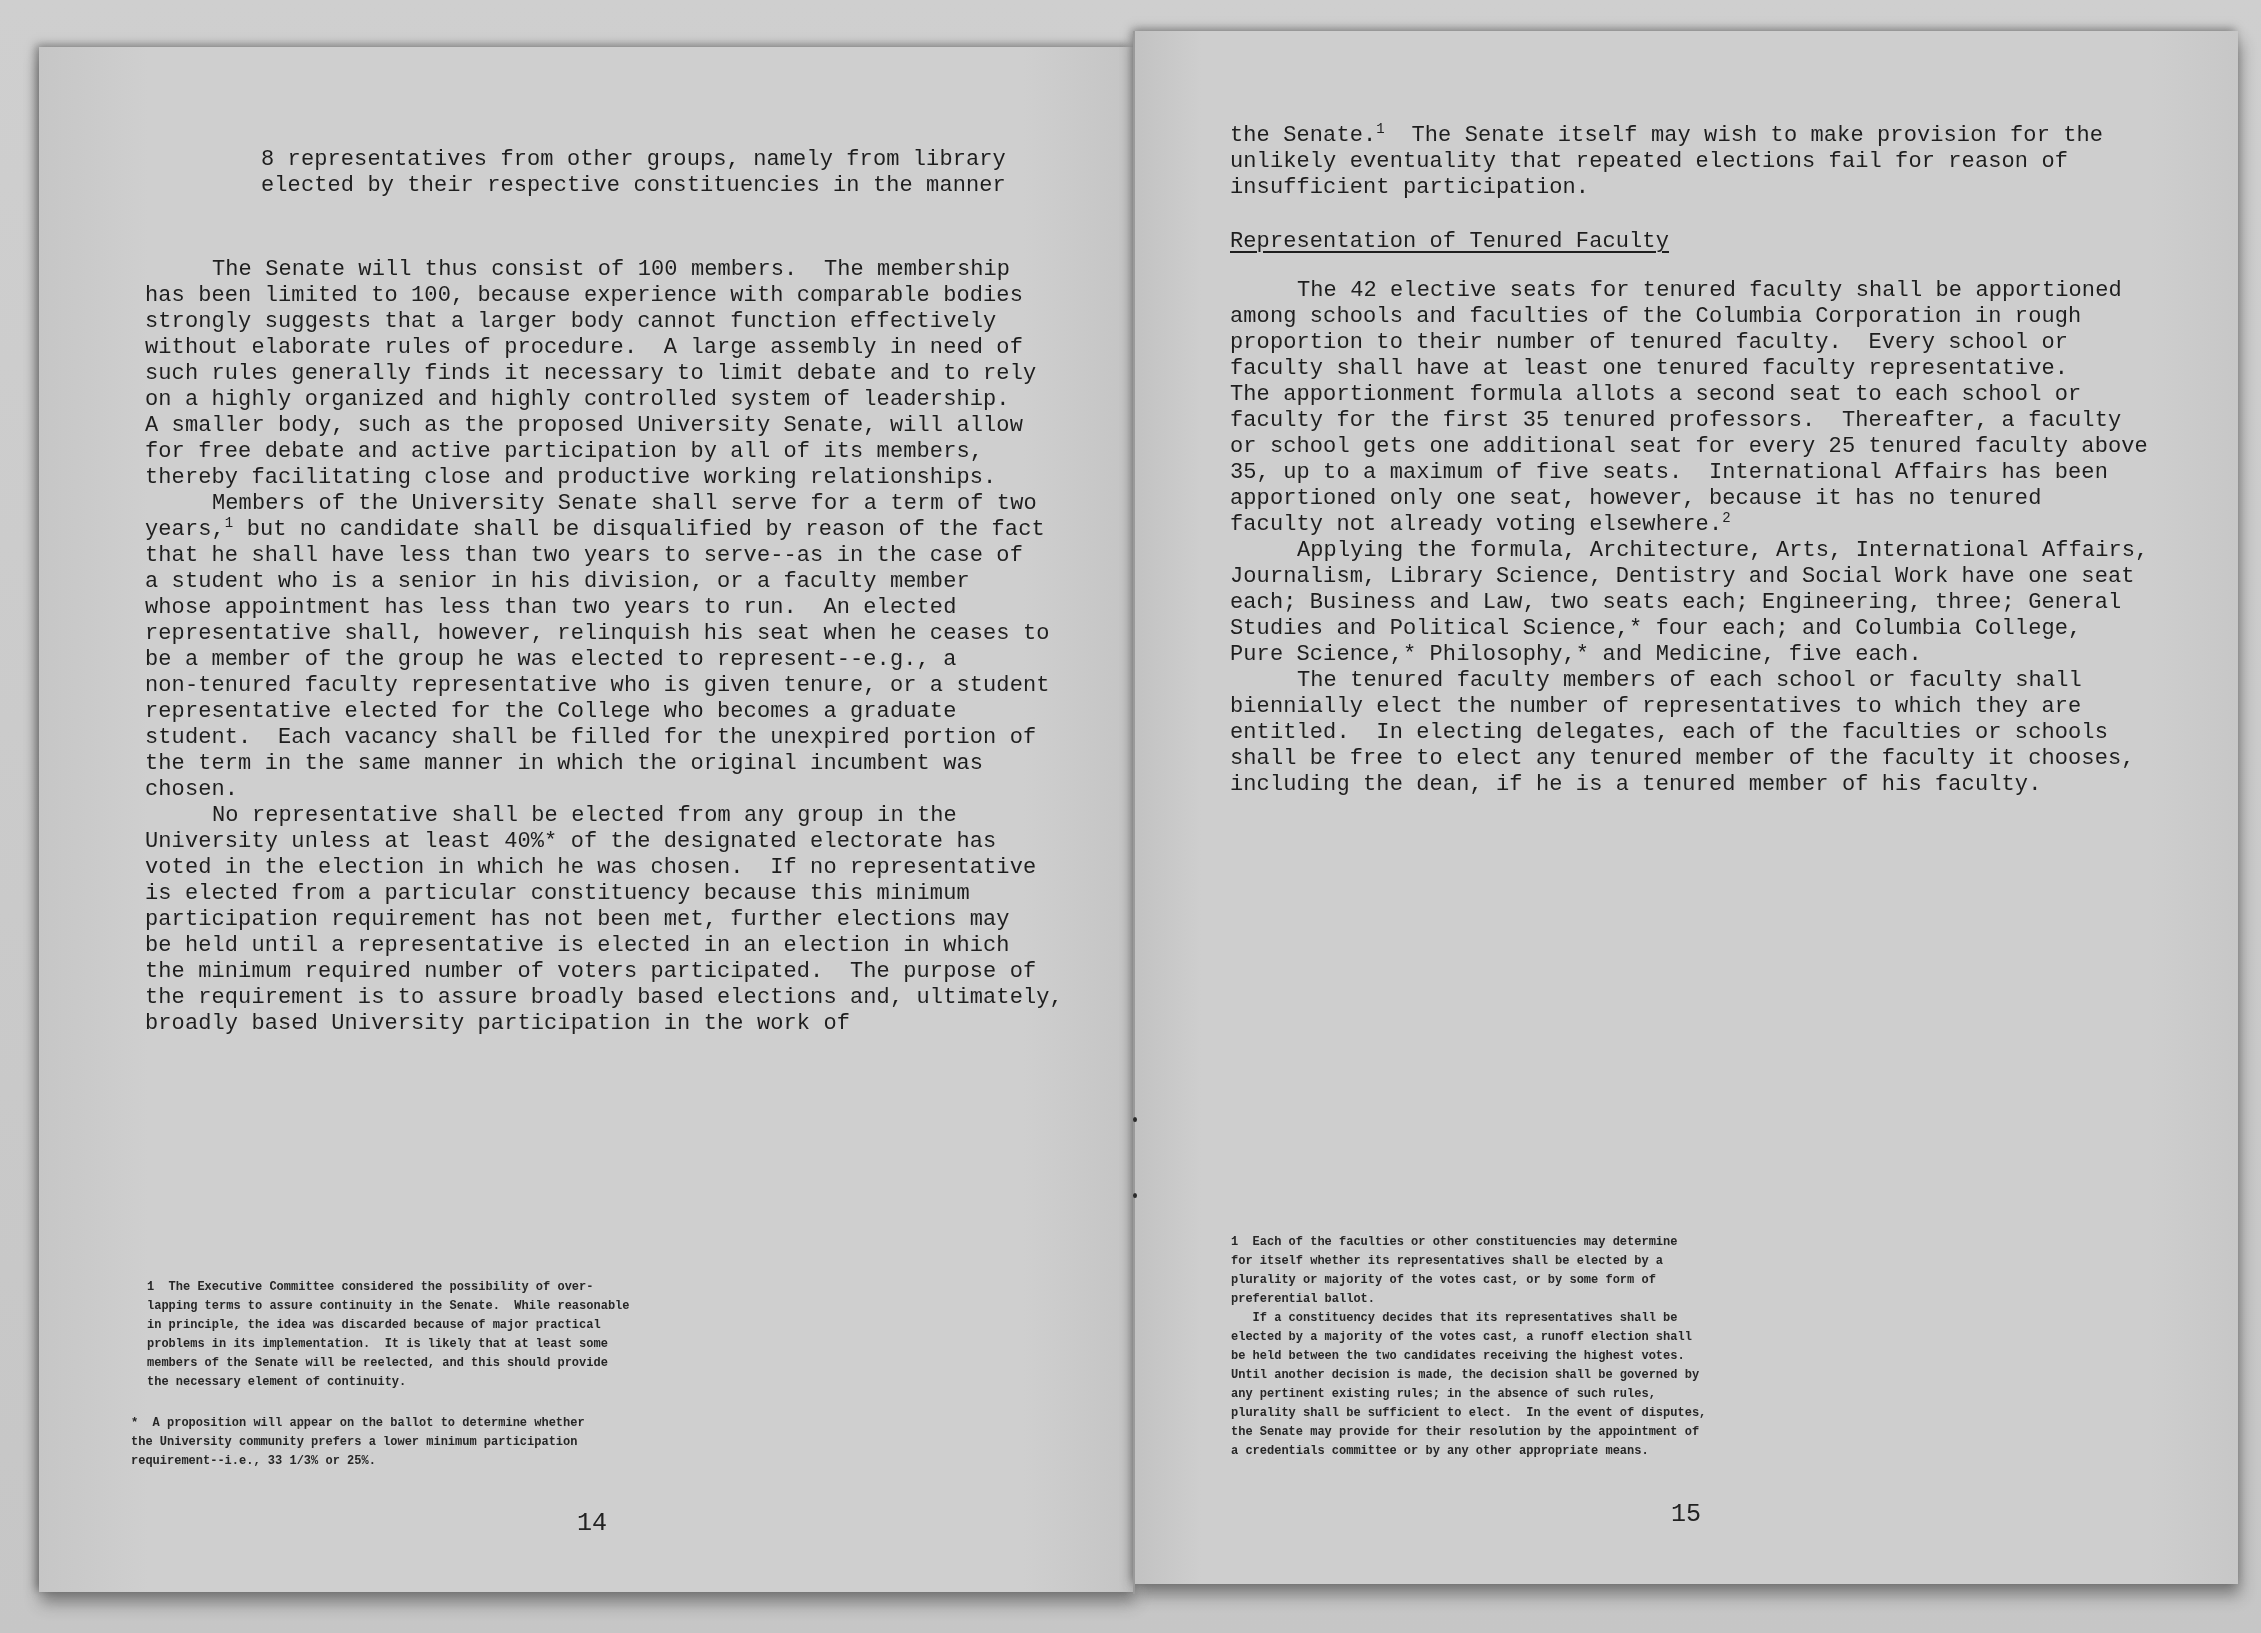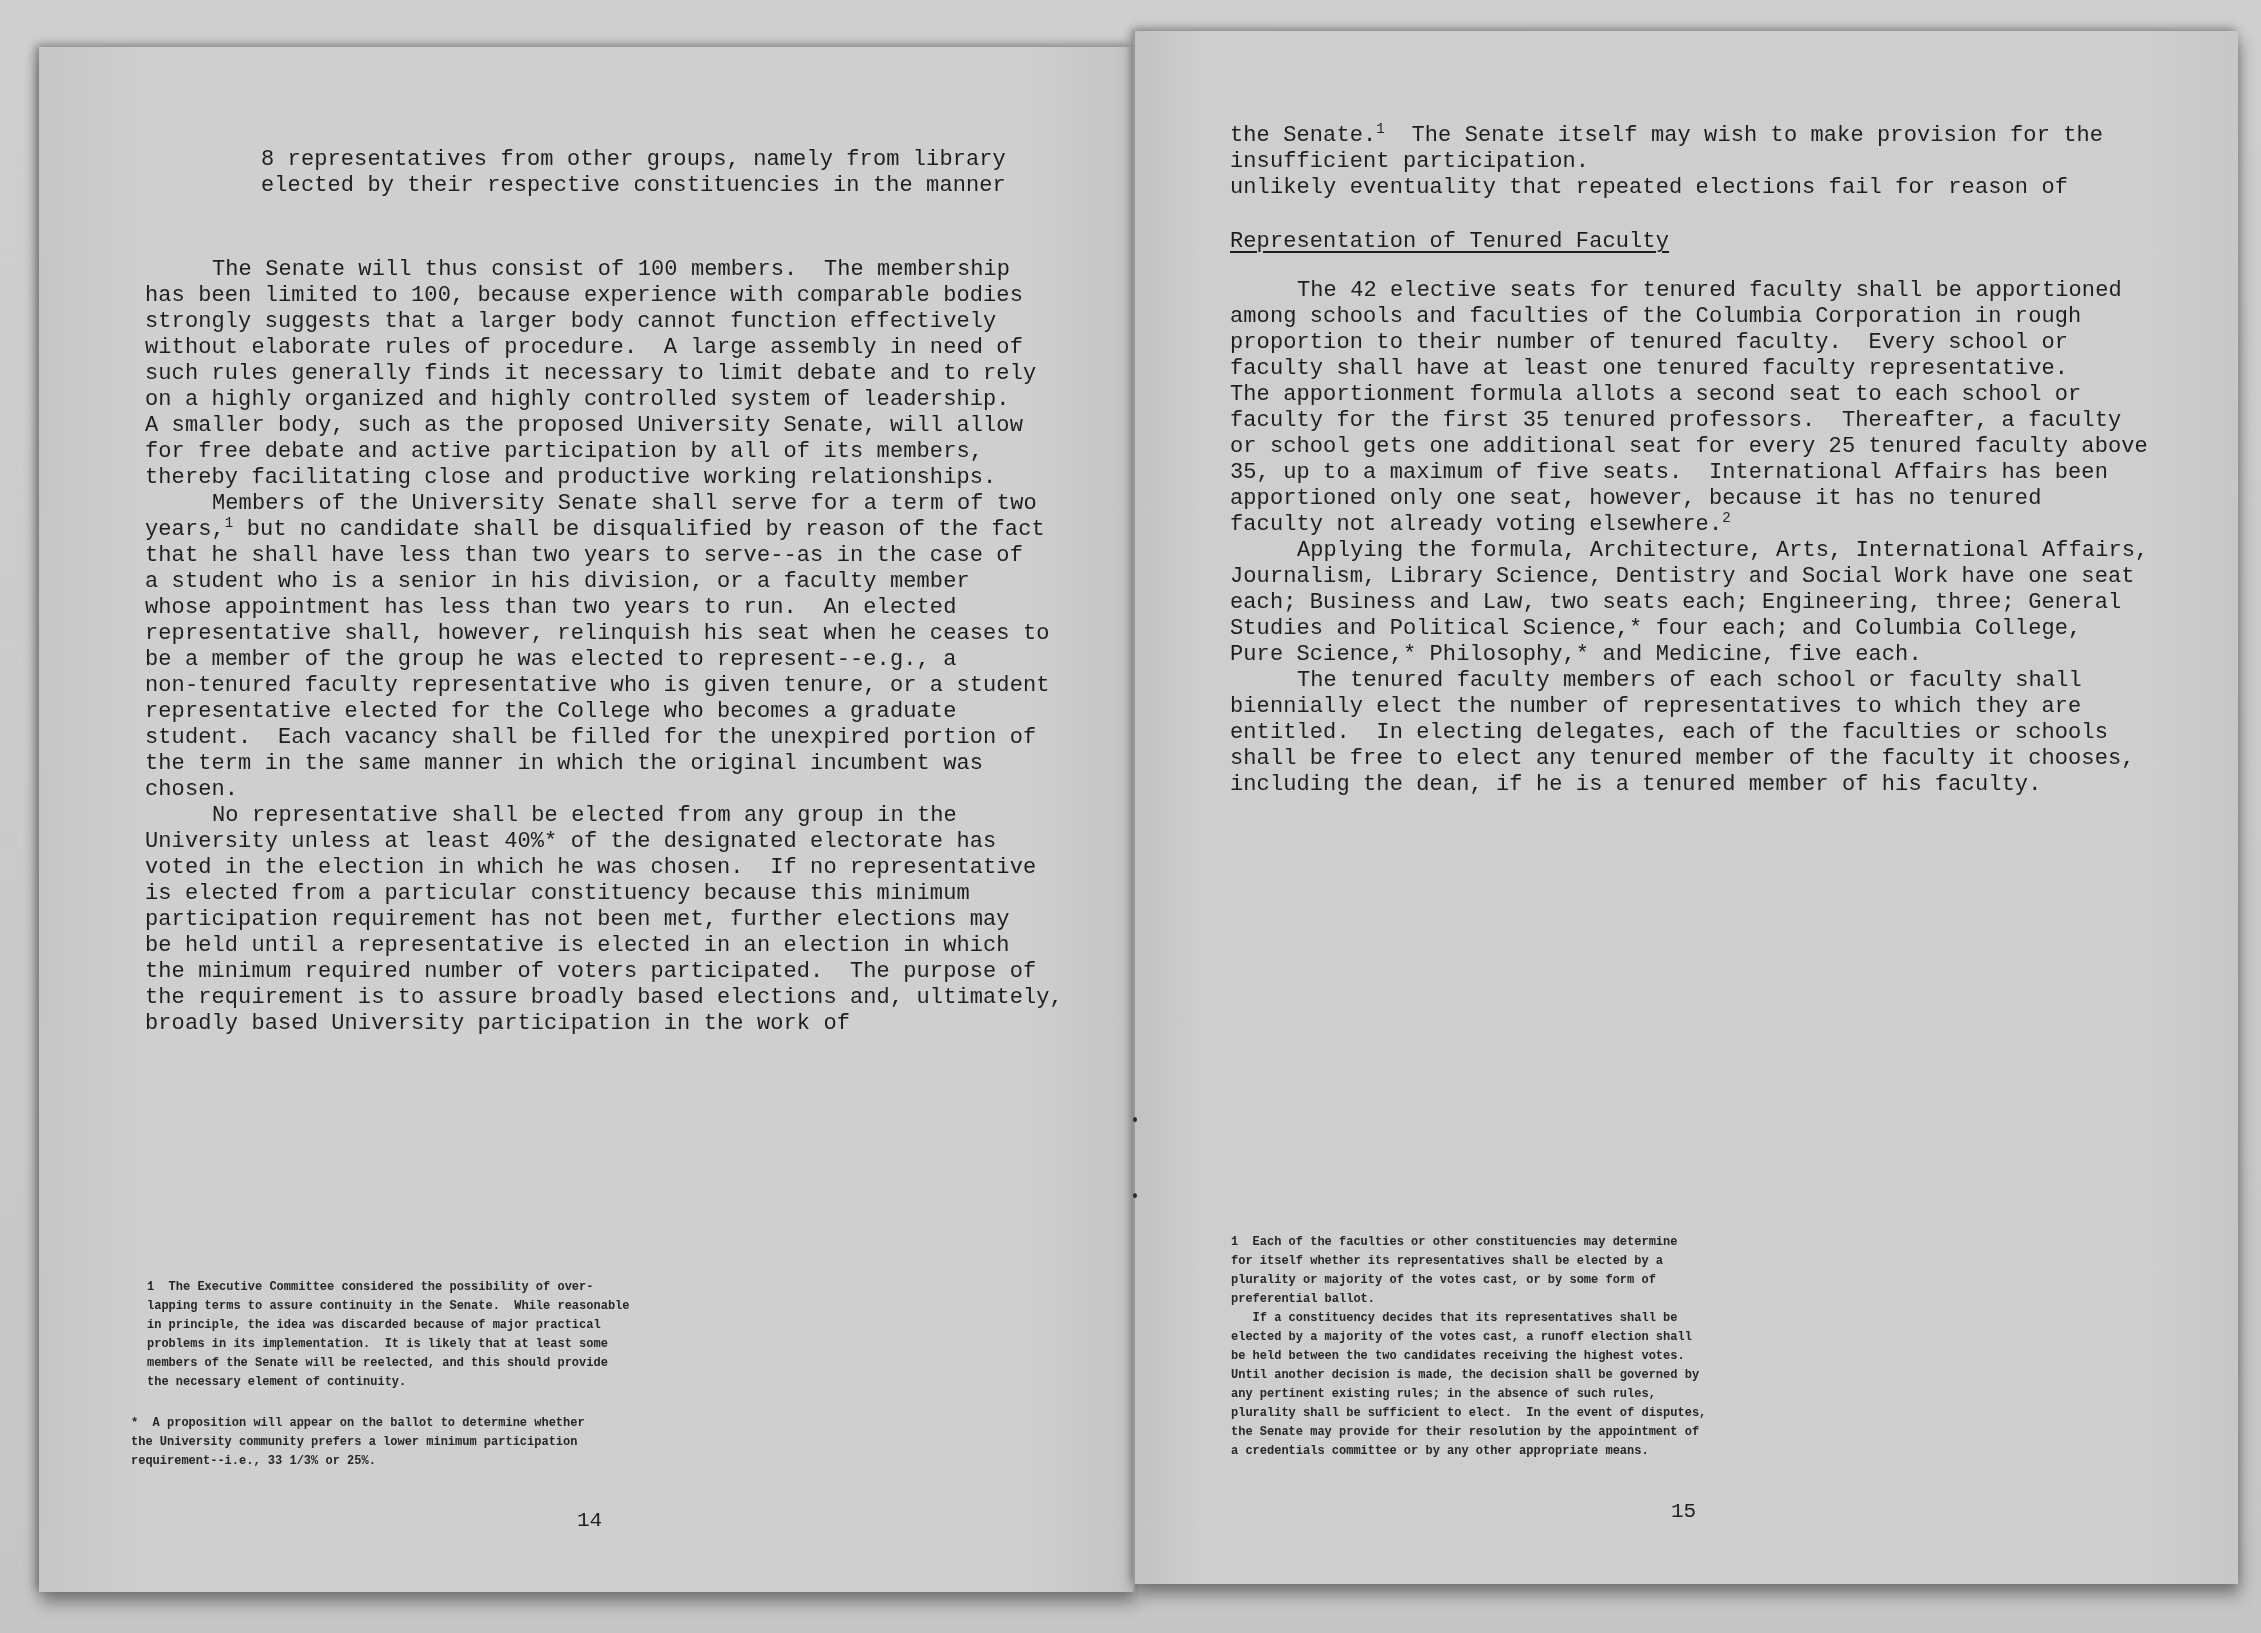--- a/index.html
+++ b/index.html
@@ -18,21 +18,21 @@
   .page-right { left:1135px; top:31px; width:1103px; height:1553px; background:linear-gradient(90deg,#c2c2c2 0%, #cecece 6%, #cecece 92%, #c7c7c7 100%); }
   .spine { position:absolute; left:1133px; top:31px; width:2px; height:1563px; background:#9a9a9a; }
   .spine-mark { position:absolute; left:1133px; width:4px; height:5px; background:#2a2a2a; border-radius:50%; }
 
   .block { position:absolute; font-size:22px; line-height:26px; white-space:pre; letter-spacing:0.1px; }
   .line { display:block; white-space:pre; height:26px; }
   .indent { padding-left:67px; }
   sup { font-size:14px; line-height:0; vertical-align:super; }
   .foot { position:absolute; font-size:12px; line-height:19px; font-weight:bold; color:#262626; white-space:pre; }
   .foot .line { height:19px; }
-  .pageno { position:absolute; font-size:21px; color:#222; }
+  .pageno { position:absolute; font-size:25px; color:#222; }
   .heading { text-decoration:underline; text-underline-offset:4px; text-decoration-thickness:2px;text-align:center; }
 </style>
 </head>
 <body>
 
 <div class="backdrop"></div>
 
 <div class="page page-left"></div>
 
 <div class="page page-right"></div>
@@ -42,21 +42,21 @@
 
 <div class="block" id="left-intro" style="left:261px; top:127px;margin-top:20px;"><span class="line">8 representatives from other groups, namely from library</span><span class="line">elected by their respective constituencies in the manner</span></div>
 
 <div class="block" id="left-body" style="left:145px; top:257px;"><span class="line indent"><span>The Senate will thus consist of 100 members.  The membership</span></span><span class="line"><span>has been limited to 100, because experience with comparable bodies</span></span><span class="line"><span>strongly suggests that a larger body cannot function effectively</span></span><span class="line"><span>without elaborate rules of procedure.  A large assembly in need of</span></span><span class="line"><span>such rules generally finds it necessary to limit debate and to rely</span></span><span class="line"><span>on a highly organized and highly controlled system of leadership.</span></span><span class="line"><span>A smaller body, such as the proposed University Senate, will allow</span></span><span class="line"><span>for free debate and active participation by all of its members,</span></span><span class="line"><span>thereby facilitating close and productive working relationships.</span></span><span class="line indent"><span>Members of the University Senate shall serve for a term of two</span></span><span class="line"><span>years,</span><sup>1</sup><span> but no candidate shall be disqualified by reason of the fact</span></span><span class="line"><span>that he shall have less than two years to serve--as in the case of</span></span><span class="line"><span>a student who is a senior in his division, or a faculty member</span></span><span class="line"><span>whose appointment has less than two years to run.  An elected</span></span><span class="line"><span>representative shall, however, relinquish his seat when he ceases to</span></span><span class="line"><span>be a member of the group he was elected to represent--e.g., a</span></span><span class="line"><span>non-tenured faculty representative who is given tenure, or a student</span></span><span class="line"><span>representative elected for the College who becomes a graduate</span></span><span class="line"><span>student.  Each vacancy shall be filled for the unexpired portion of</span></span><span class="line"><span>the term in the same manner in which the original incumbent was</span></span><span class="line"><span>chosen.</span></span><span class="line indent"><span>No representative shall be elected from any group in the</span></span><span class="line"><span>University unless at least 40%* of the designated electorate has</span></span><span class="line"><span>voted in the election in which he was chosen.  If no representative</span></span><span class="line"><span>is elected from a particular constituency because this minimum</span></span><span class="line"><span>participation requirement has not been met, further elections may</span></span><span class="line"><span>be held until a representative is elected in an election in which</span></span><span class="line"><span>the minimum required number of voters participated.  The purpose of</span></span><span class="line"><span>the requirement is to assure broadly based elections and, ultimately,</span></span><span class="line"><span>broadly based University participation in the work of</span></span></div>
 
 <div class="foot" id="left-fn1" style="left:147px; top:1278px;"><span class="line">1  The Executive Committee considered the possibility of over-</span><span class="line">lapping terms to assure continuity in the Senate.  While reasonable</span><span class="line">in principle, the idea was discarded because of major practical</span><span class="line">problems in its implementation.  It is likely that at least some</span><span class="line">members of the Senate will be reelected, and this should provide</span><span class="line">the necessary element of continuity.</span></div>
 <div class="foot" id="left-fnstar" style="left:131px; top:1414px;"><span class="line">*  A proposition will appear on the ballot to determine whether</span><span class="line">the University community prefers a lower minimum participation</span><span class="line">requirement--i.e., 33 1/3% or 25%.</span></div>
 
 <div class="pageno" style="left:577px; top:1509px;">14</div>
 
-<div class="block" id="right-open" style="left:1230px; top:123px;"><span class="line"><span>the Senate.</span><sup>1</sup><span>  The Senate itself may wish to make provision for the</span></span><span class="line"><span>insufficient participation.</span></span><span class="line"><span>unlikely eventuality that repeated elections fail for reason of</span></span></div>
+<div class="block" id="right-open" style="left:1230px; top:123px;"><span class="line"><span>the Senate.</span><sup>1</sup><span>  The Senate itself may wish to make provision for the</span></span><span class="line"><span>unlikely eventuality that repeated elections fail for reason of</span></span><span class="line"><span>insufficient participation.</span></span></div>
 
 <div class="block heading" style="left:1230px; top:229px;">Representation of Tenured Faculty</div>
 
 <div class="block" id="right-body" style="left:1230px; top:278px;"><span class="line indent"><span>The 42 elective seats for tenured faculty shall be apportioned</span></span><span class="line"><span>among schools and faculties of the Columbia Corporation in rough</span></span><span class="line"><span>proportion to their number of tenured faculty.  Every school or</span></span><span class="line"><span>faculty shall have at least one tenured faculty representative.</span></span><span class="line"><span>The apportionment formula allots a second seat to each school or</span></span><span class="line"><span>faculty for the first 35 tenured professors.  Thereafter, a faculty</span></span><span class="line"><span>or school gets one additional seat for every 25 tenured faculty above</span></span><span class="line"><span>35, up to a maximum of five seats.  International Affairs has been</span></span><span class="line"><span>apportioned only one seat, however, because it has no tenured</span></span><span class="line"><span>faculty not already voting elsewhere.</span><sup>2</sup><span></span></span><span class="line indent"><span>Applying the formula, Architecture, Arts, International Affairs,</span></span><span class="line"><span>Journalism, Library Science, Dentistry and Social Work have one seat</span></span><span class="line"><span>each; Business and Law, two seats each; Engineering, three; General</span></span><span class="line"><span>Studies and Political Science,* four each; and Columbia College,</span></span><span class="line"><span>Pure Science,* Philosophy,* and Medicine, five each.</span></span><span class="line indent"><span>The tenured faculty members of each school or faculty shall</span></span><span class="line"><span>biennially elect the number of representatives to which they are</span></span><span class="line"><span>entitled.  In electing delegates, each of the faculties or schools</span></span><span class="line"><span>shall be free to elect any tenured member of the faculty it chooses,</span></span><span class="line"><span>including the dean, if he is a tenured member of his faculty.</span></span></div>
 
 <div class="foot" id="right-fn1" style="left:1231px; top:1233px;"><span class="line">1  Each of the faculties or other constituencies may determine</span><span class="line">for itself whether its representatives shall be elected by a</span><span class="line">plurality or majority of the votes cast, or by some form of</span><span class="line">preferential ballot.</span><span class="line">   If a constituency decides that its representatives shall be</span><span class="line">elected by a majority of the votes cast, a runoff election shall</span><span class="line">be held between the two candidates receiving the highest votes.</span><span class="line">Until another decision is made, the decision shall be governed by</span><span class="line">any pertinent existing rules; in the absence of such rules,</span><span class="line">plurality shall be sufficient to elect.  In the event of disputes,</span><span class="line">the Senate may provide for their resolution by the appointment of</span><span class="line">a credentials committee or by any other appropriate means.</span></div>
 
 <div class="pageno" style="left:1671px; top:1500px;">15</div>
 
 

